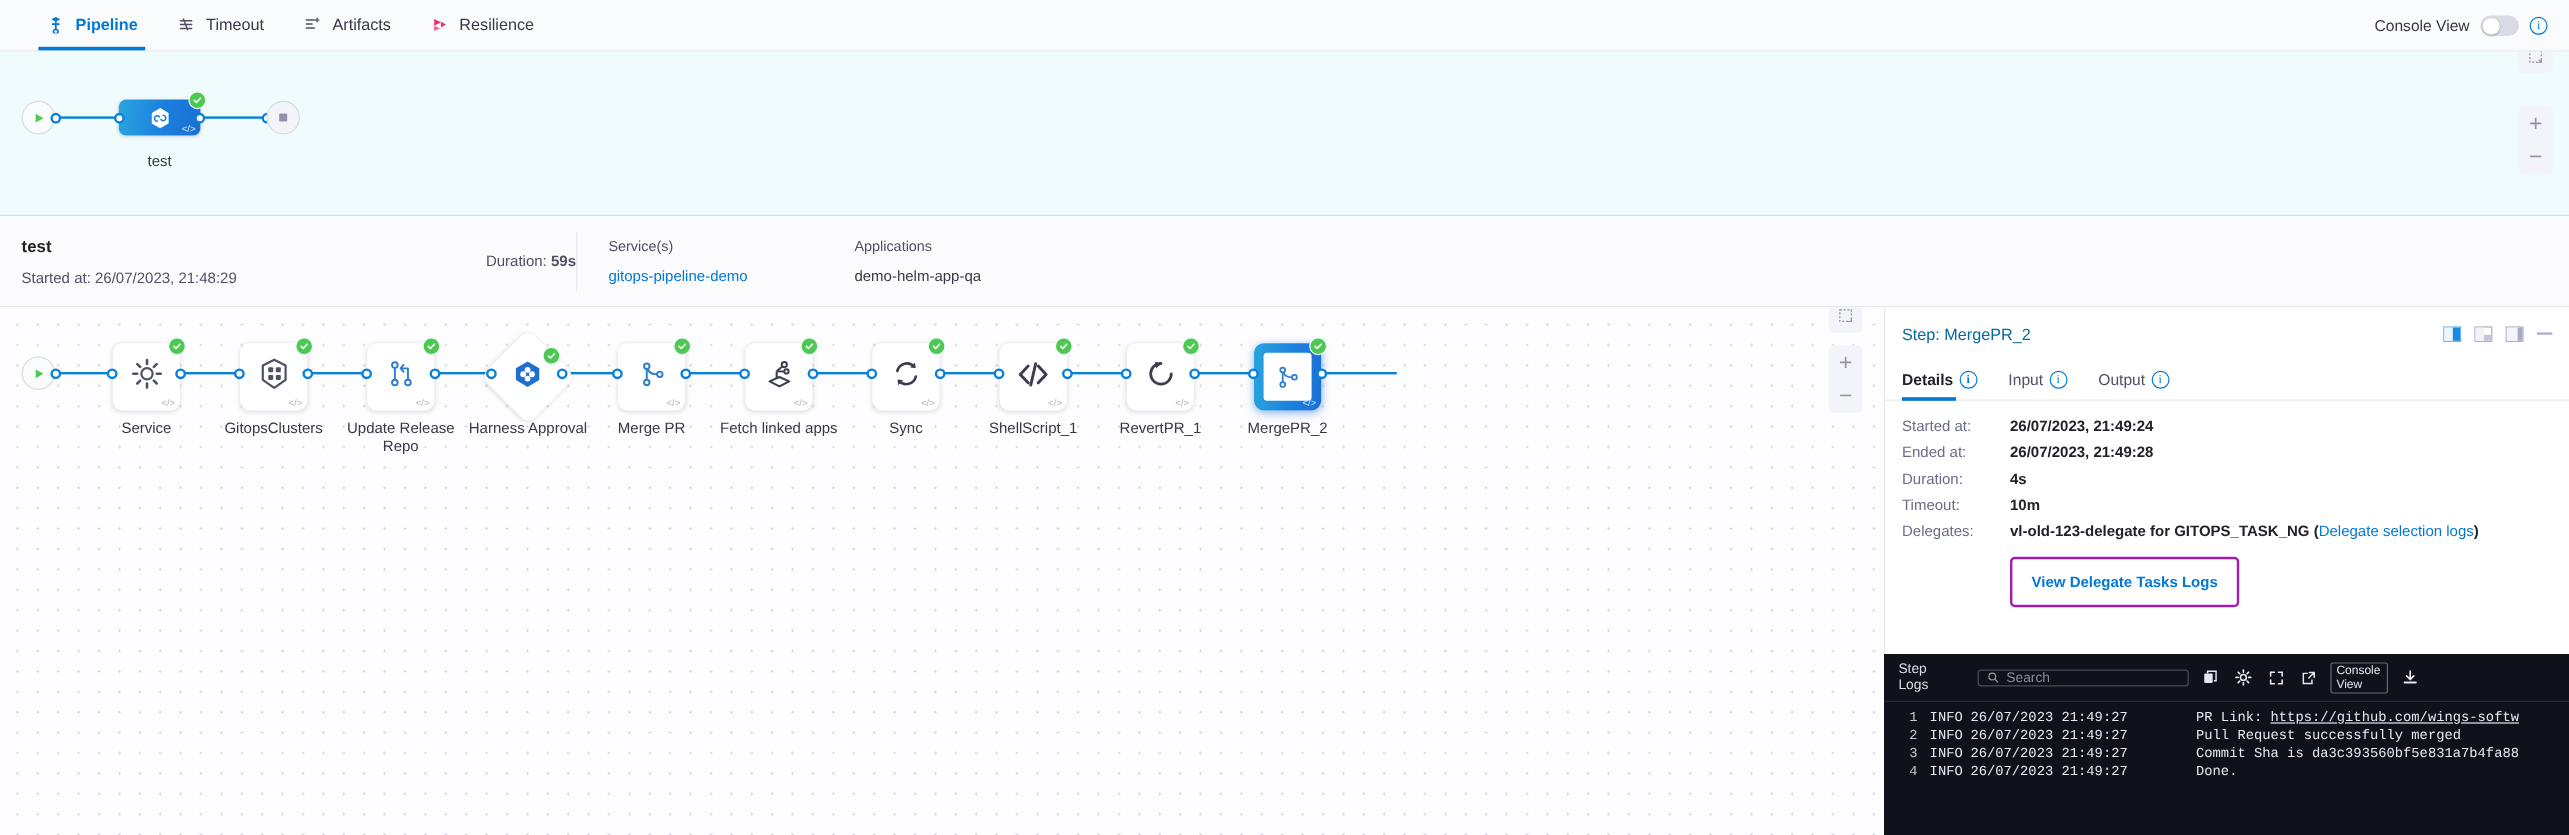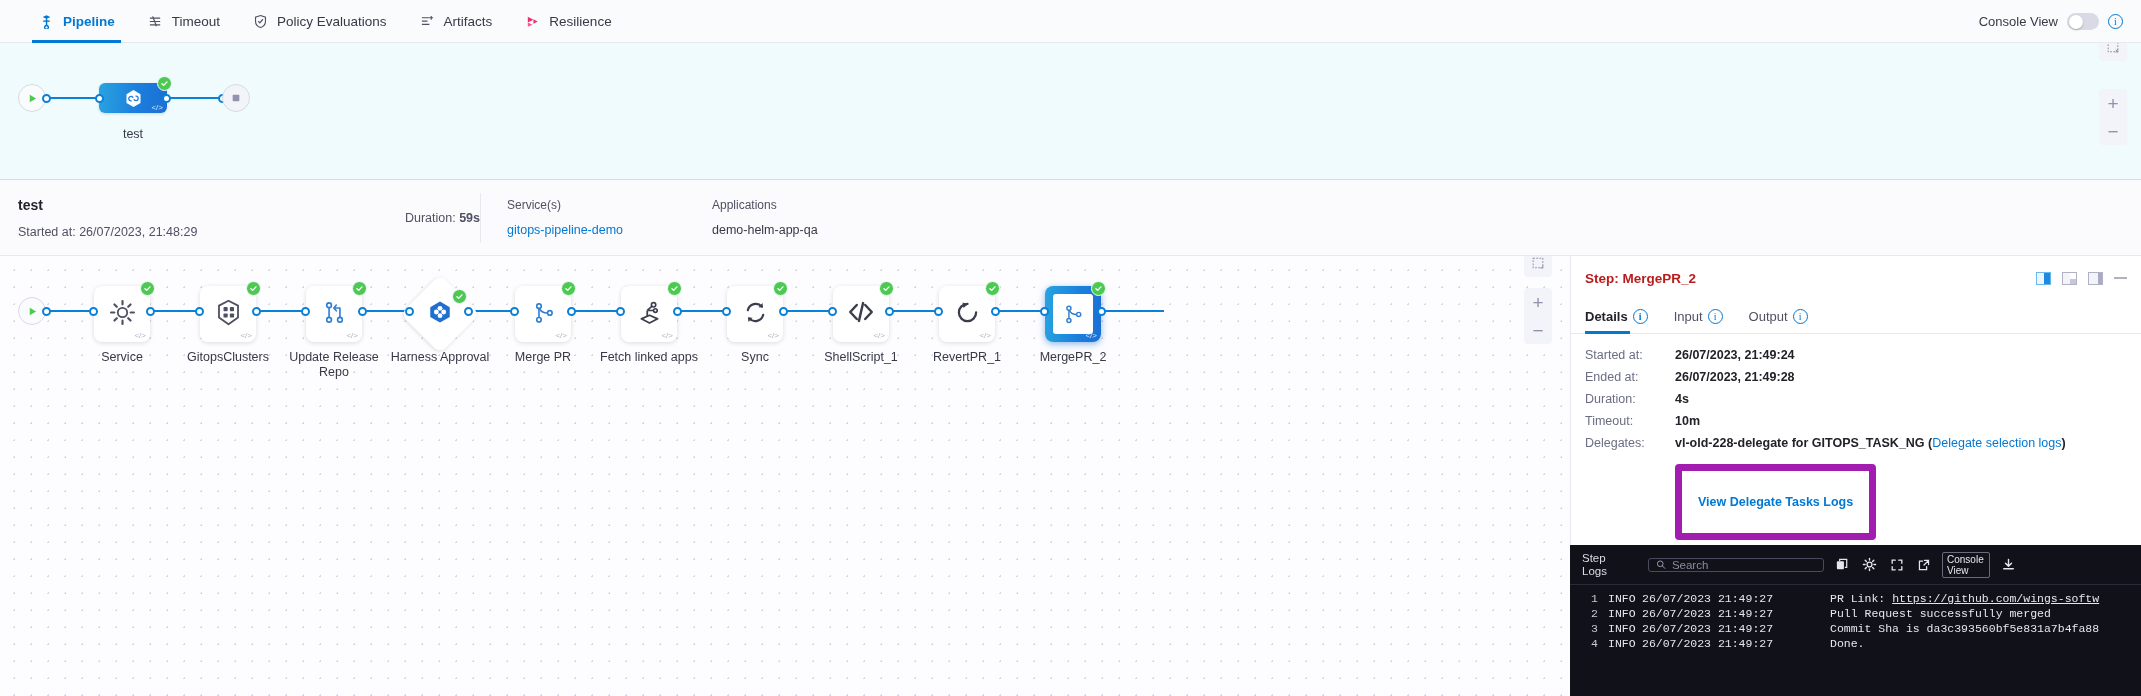--- a/index.html
+++ b/index.html
@@ -7,21 +7,21 @@
     width: 2141px; height: 696px;
     font-family: "Liberation Sans", sans-serif;
     background: #fff; overflow: hidden;
   }
   #app { position: relative; width: 2141px; height: 696px; }
 
   
   .topnav {
     position: absolute; top: 0; left: 0; width: 2141px; height: 43px;
     background: #fafbfc; border-bottom: 1px solid #e8e8ef;
-    display: flex; align-items: center;
+    display: flex; align-items: flex-end;
   }
   .nav-items { display: flex; align-items: center; height: 43px; margin-left: 22px; }
   .nav-item {
     display: flex; align-items: center; gap: 8px;
     height: 43px; padding: 0 16px; cursor: pointer;
     font-size: 13.5px; color: #383946; position: relative;
   }
   .nav-item .nav-label { white-space: nowrap; }
   .nav-item.active { color: #0278d5; font-weight: bold; }
   .nav-item.active::after {
@@ -156,21 +156,21 @@
 
   
   .details {
     position: absolute; top: 256px; left: 1570px; width: 571px; height: 440px;
     background: #fff; border-left: 1px solid #e8e8ef;
   }
   .details-head {
     height: 44px; display: flex; align-items: center; padding: 0 14px;
     justify-content: space-between;
   }
-  .details-title { font-size: 13.5px; color: #b91c1c; font-weight: bold; }
+  .details-title { font-size: 13.5px; color: #0369a1; font-weight: normal; }
   .panel-icons { display: flex; align-items: center; gap: 11px; }
   .layout-icon { width: 15px; height: 13px; border: 1.3px solid #b0b1c4; cursor: pointer; display: flex; }
   .layout-icon.active { border-color: #6bb8ee; }
   .layout-icon .half-l { width: 50%; background: #eef6fd; }
   .layout-icon .half-r { width: 50%; background: #1b8ae0; }
   .layout-icon .bot { width: 100%; align-self: flex-end; height: 45%; background: #c5c7d8; }
   .layout-icon .right-blk { width: 42%; margin-left: auto; background: #a9abc2; }
   .layout-icon .fill-light { background: #f3f3fa; width: 100%; }
   .minus-icon { width: 13px; height: 2px; background: #b0b1c4; cursor: pointer; }
 
@@ -181,22 +181,22 @@
   .tab.active { color: #22222a; font-weight: bold; }
   .tab.active::after { content: ""; position: absolute; left: 0; right: 18px; bottom: 0;
                        height: 2.5px; background: #0278d5; }
 
   .kv { padding: 14px 14px 0 14px; }
   .kv-row { display: flex; margin-bottom: 8px; font-size: 12.5px; }
   .kv-key { width: 90px; color: #6b6d85; }
   .kv-val { color: #22222a; font-weight: bold; }
   .kv-val .link { font-weight: normal; }
   .dtl-btn {
-    margin: 6px 0 0 90px; display: inline-block; padding: 24px 16px;
-    border: 7px solid #a21caf; border-radius: 4px; color: #0278d5;
+    margin: 6px 0 0 90px; display: inline-block; padding: 12px 16px;
+    border: 2px solid #a21caf; border-radius: 4px; color: #0278d5;
     font-size: 12.5px; font-weight: bold; background: #fff; cursor: pointer;
   }
 
   
   .console {
     position: absolute; left: 1570px; top: 545px; width: 571px; height: 151px;
     background: #11111a; color: #e6e6ef;
   }
   .console-toolbar {
     height: 40px; display: flex; align-items: center; padding: 0 12px; gap: 10px;
@@ -249,29 +249,20 @@
       <div class="nav-item">
         <span class="nav-icon">
           <svg viewBox="0 0 16 16" width="15" height="15">
             <path d="M2 4.5 h11 M2 8 h11 M2 11.5 h11" stroke="#4f5162" stroke-width="1.3" fill="none"></path>
             <path d="M5 2.5 L9 13" stroke="#4f5162" stroke-width="1.3"></path>
           </svg>
         </span>
         <span class="nav-label">Timeout</span>
       </div>
 
-      <div class="nav-item">
-        <span class="nav-icon">
-          <svg viewBox="0 0 16 16" width="15" height="15">
-            <path d="M8 1.6 L13.3 3.4 v4.2 C13.3 11 10.9 13.4 8 14.4 C5.1 13.4 2.7 11 2.7 7.6 V3.4 Z" stroke="#4f5162" stroke-width="1.2" fill="none"></path>
-            <path d="M5.6 7.6 L7.3 9.4 L10.6 5.6" stroke="#4f5162" stroke-width="1.3" fill="none"></path>
-          </svg>
-        </span>
-        <span class="nav-label">Policy Evaluations</span>
-      </div>
 
       <div class="nav-item">
         <span class="nav-icon">
           <svg viewBox="0 0 16 16" width="15" height="15">
             <path d="M2 4 h8 M2 7.5 h6 M2 11 h8" stroke="#4f5162" stroke-width="1.3" fill="none"></path>
             <path d="M12 2 v4 M10 4 h4" stroke="#4f5162" stroke-width="1.2" fill="none"></path>
           </svg>
         </span>
         <span class="nav-label">Artifacts</span>
       </div>
@@ -658,21 +649,21 @@
       <div class="kv-row">
         <span class="kv-key">Duration:</span>
         <span class="kv-val">4s</span>
       </div>
       <div class="kv-row">
         <span class="kv-key">Timeout:</span>
         <span class="kv-val">10m</span>
       </div>
       <div class="kv-row">
         <span class="kv-key">Delegates:</span>
-        <span class="kv-val"><span>vl-old-228-delegate for GITOPS_TASK_NG (</span><span class="link">Delegate selection logs</span><span>)</span></span>
+        <span class="kv-val"><span>vl-old-123-delegate for GITOPS_TASK_NG (</span><span class="link">Delegate selection logs</span><span>)</span></span>
       </div>
       <div class="dtl-btn">View Delegate Tasks Logs</div>
     </div>
   </div>
 
   <div class="console">
     <div class="console-toolbar">
       <span class="console-title">
         <span>Step</span><br>
         <span>Logs</span>

